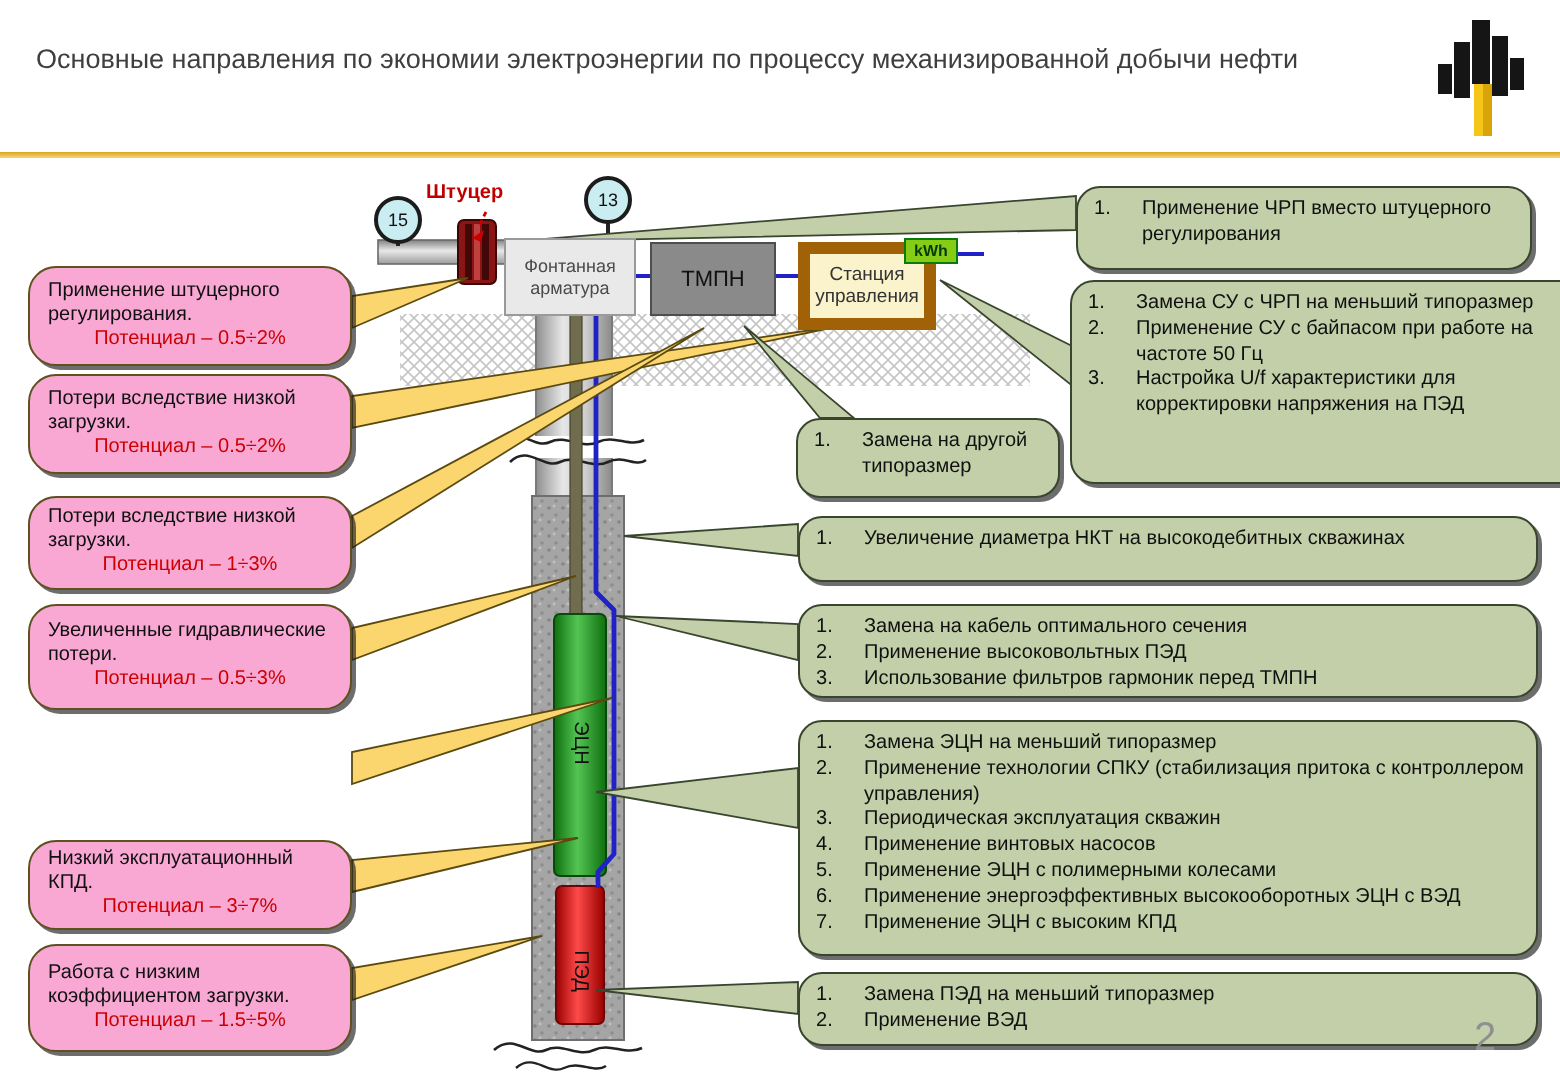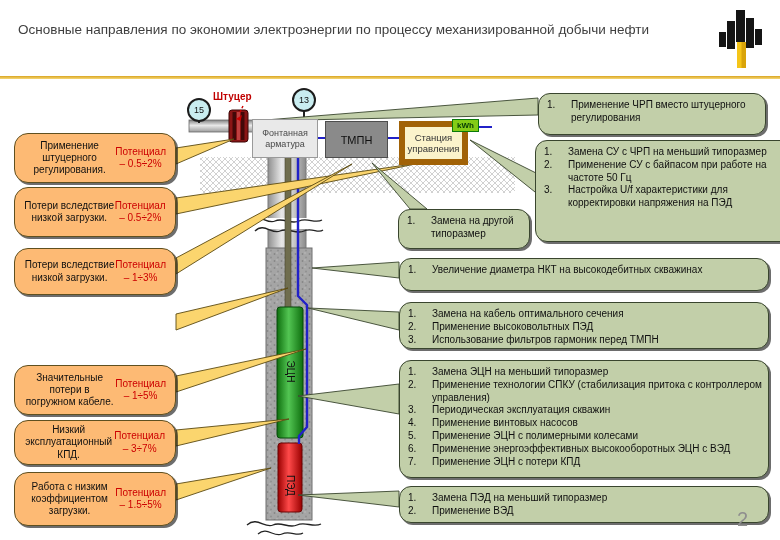--- a/index.html
+++ b/index.html
@@ -6,24 +6,24 @@
   .slide{position:relative;width:780px;height:540px;background:#ffffff;overflow:hidden;
          font-family:"Liberation Sans",sans-serif;}
   .title{position:absolute;left:18px;top:20px;width:640px;font-size:13.5px;line-height:1.45;
          color:#3f3f3f;z-index:2;}
   .divider{position:absolute;left:0;top:76px;width:780px;height:3px;
            background:linear-gradient(to bottom,#d9a521,#f6d878);z-index:2;}
   .logo{position:absolute;right:12px;top:6px;z-index:2;}
   .diagram{position:absolute;left:0;top:0;z-index:1;}
 
   
-  .lbox{position:absolute;left:14px;width:162px;background:#fdba74;border:1px solid #5f5020;
+  .lbox{position:absolute;left:14px;width:162px;background:#f9a8d4;border:1px solid #5f5020;
         border-radius:14px;box-shadow:2px 2px 0 rgba(30,30,30,.65);z-index:3;
-        display:flex;flex-direction:row;justify-content:center;align-items:center;
-        text-align:center;padding:3px 9px;box-sizing:border-box;}
+        display:flex;flex-direction:column;justify-content:center;align-items:center;
+        text-align:left;padding:3px 9px;box-sizing:border-box;}
   .lbox .t{font-size:10px;color:#101010;line-height:1.22;}
   .lbox .p{font-size:10px;color:#cc0000;line-height:1.25;}
 
   
   .rbox{position:absolute;background:#C2CFA9;border:1px solid #39452e;border-radius:12px;
         box-shadow:2px 2px 0 rgba(30,30,30,.65);z-index:3;
         padding:5px 6px 4px 8px;box-sizing:border-box;display:flex;}
   .rbox ol{margin:0;padding:0;list-style:none;counter-reset:n;width:100%;}
   .rbox li{counter-increment:n;display:flex;font-size:10px;color:#101010;line-height:1.28;}
   .rbox li::before{content:counter(n) ".";flex:0 0 24px;}
@@ -188,23 +188,23 @@
     <span class="p">Потенциал – 0.5÷2%</span>
   </div>
   <div class="lbox" style="top:187px;height:50px">
     <span class="t">Потери вследствие низкой загрузки.</span>
     <span class="p">Потенциал – 0.5÷2%</span>
   </div>
   <div class="lbox" style="top:248px;height:47px">
     <span class="t">Потери вследствие низкой загрузки.</span>
     <span class="p">Потенциал – 1÷3%</span>
   </div>
-  <div class="lbox" style="top:365px;height:50px">
-    <span class="t">Значительные потери в погружном кабеле.</span>
-    <span class="p">Потенциал – 1÷5%</span>
+  <div class="lbox" style="top:302px;height:53px">
+    <span class="t">Увеличенные гидравлические потери.</span>
+    <span class="p">Потенциал – 0.5÷3%</span>
   </div>
   <div class="lbox" style="top:420px;height:45px">
     <span class="t">Низкий эксплуатационный КПД.</span>
     <span class="p">Потенциал – 3÷7%</span>
   </div>
   <div class="lbox" style="top:472px;height:54px">
     <span class="t">Работа с низким коэффициентом загрузки.</span>
     <span class="p">Потенциал – 1.5÷5%</span>
   </div>
 
@@ -238,21 +238,21 @@
       </ol>
   </div>
   <div class="rbox" style="left:399px;top:360px;width:370px;height:118px">
     <ol>
         <li>Замена ЭЦН на меньший типоразмер</li>
         <li>Применение технологии СПКУ (стабилизация притока с контроллером управления)</li>
         <li>Периодическая эксплуатация скважин</li>
         <li>Применение винтовых насосов</li>
         <li>Применение ЭЦН с полимерными колесами</li>
         <li>Применение энергоэффективных высокооборотных ЭЦН с ВЭД</li>
-        <li>Применение ЭЦН с потери КПД</li>
+        <li>Применение ЭЦН с высоким КПД</li>
       </ol>
   </div>
   <div class="rbox" style="left:399px;top:486px;width:370px;height:37px">
     <ol>
         <li>Замена ПЭД на меньший типоразмер</li>
         <li>Применение ВЭД</li>
       </ol>
   </div>
 
   <div class="dbox tmpn">ТМПН</div>

